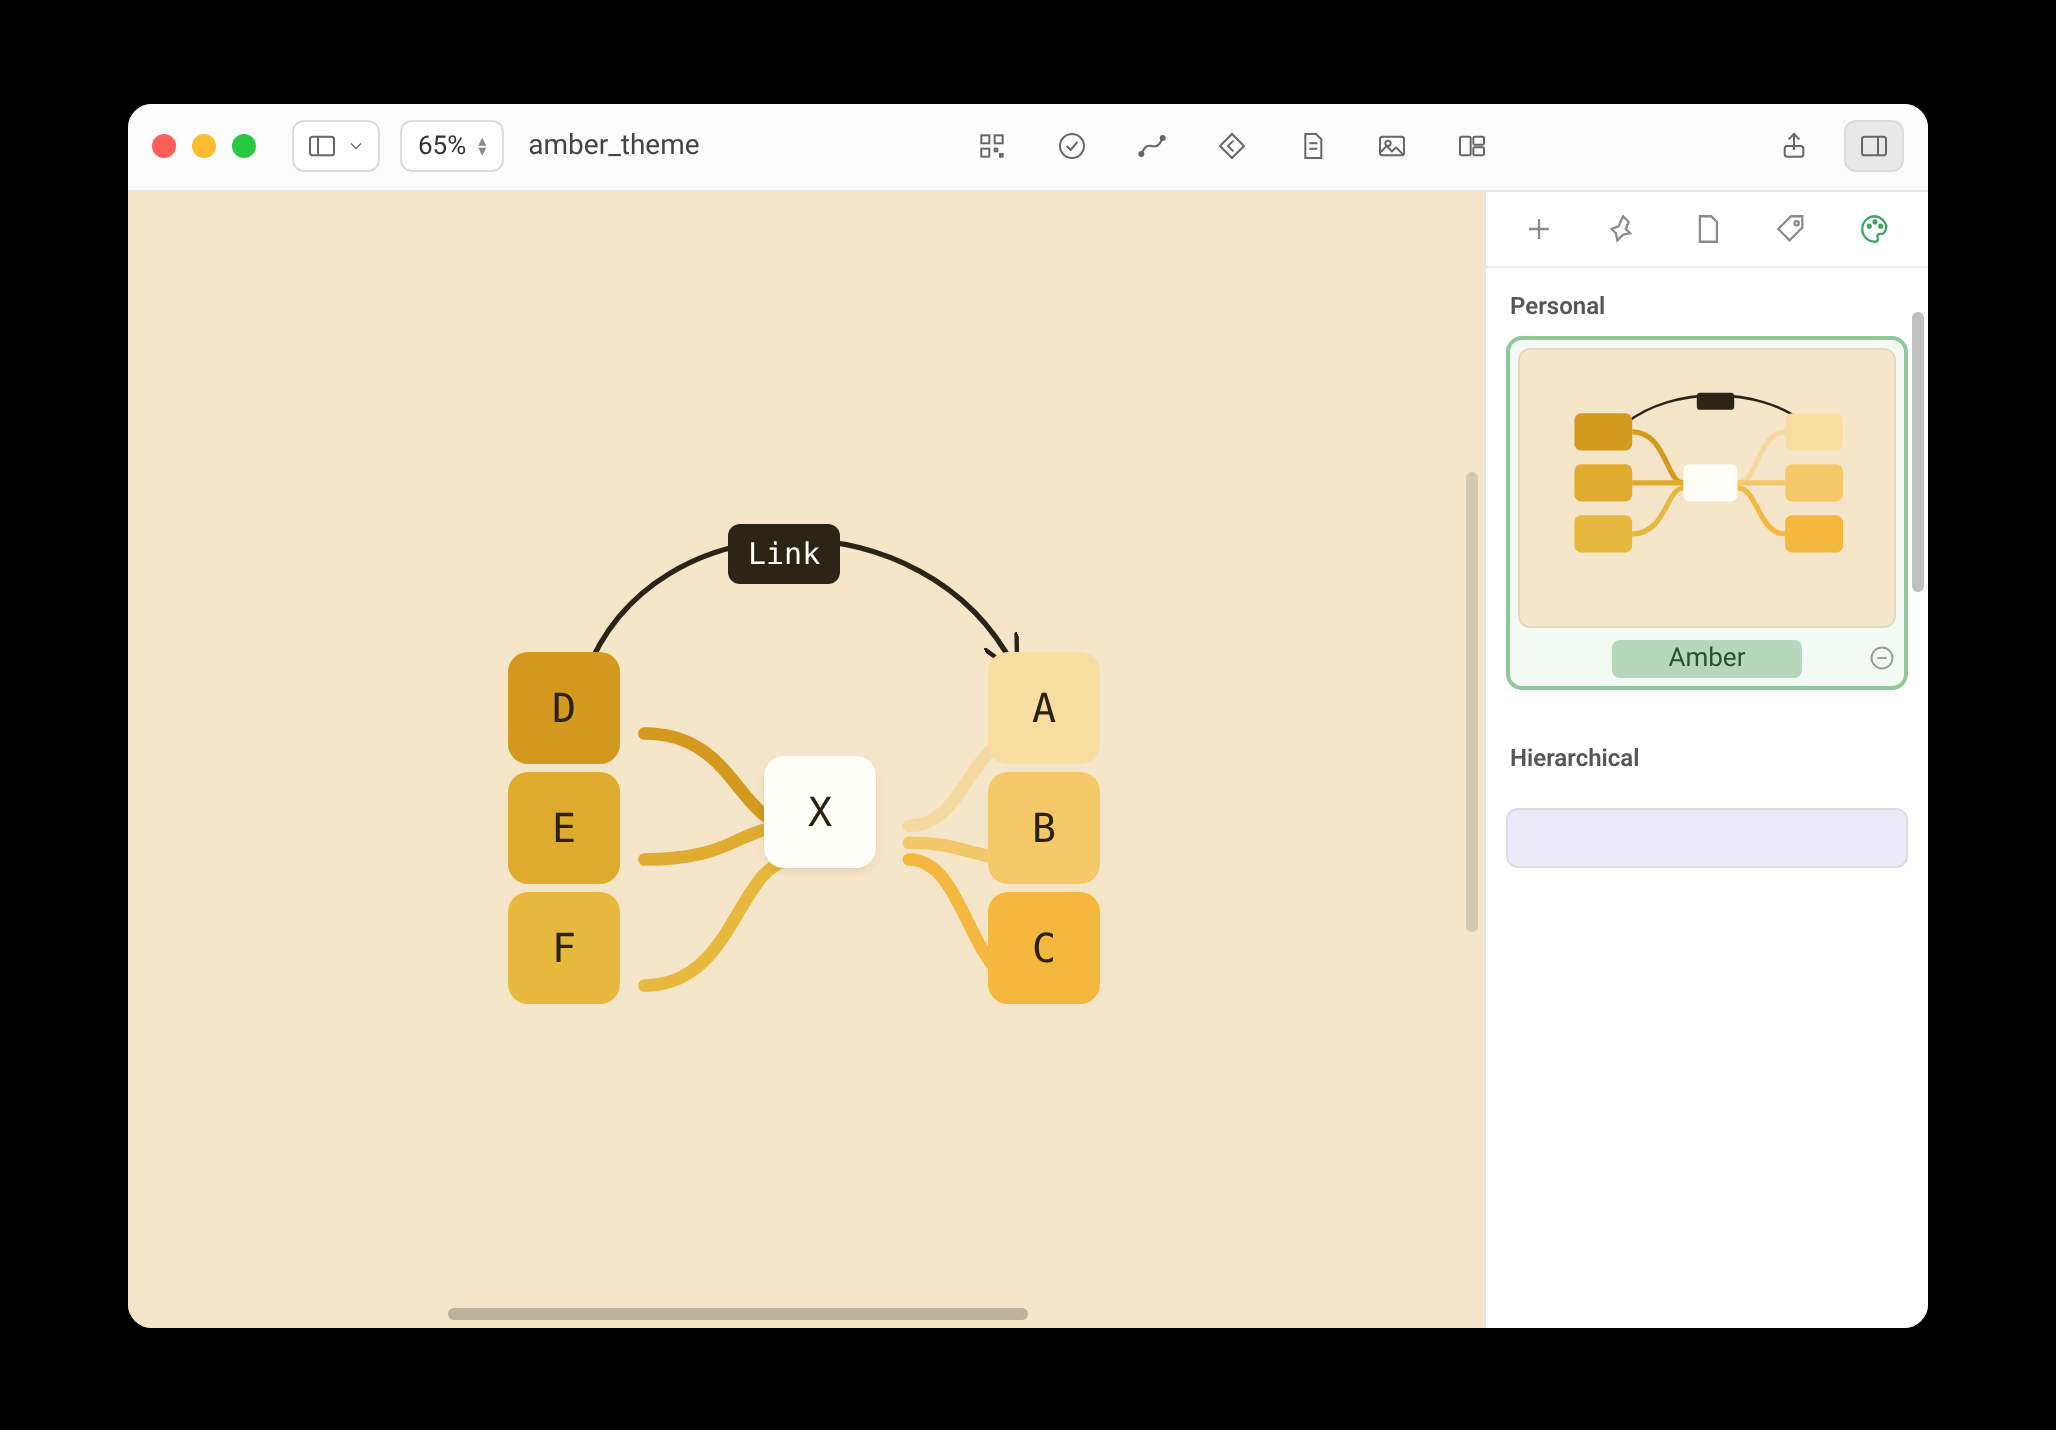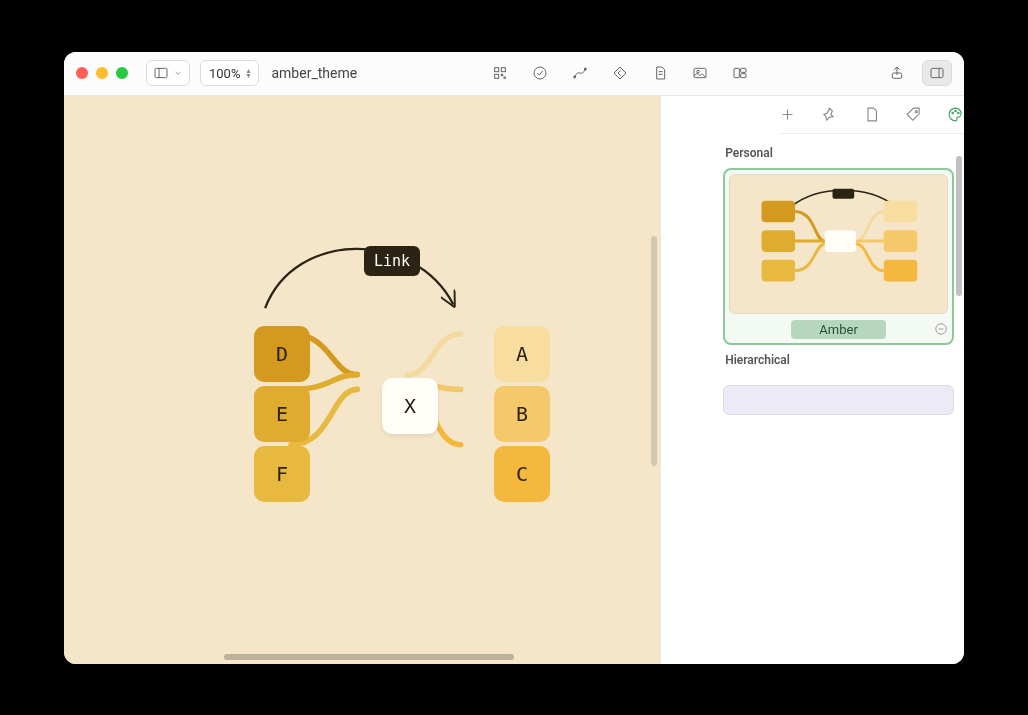--- a/index.html
+++ b/index.html
@@ -72,25 +72,24 @@
   }
   .node.center { background: #fffef8; box-shadow: 0 2px 4px rgba(0,0,0,0.08); }
   .link-label {
     position: absolute;
     background: #2b2415; color: #fffef8;
     font-family: "Menlo", monospace; font-size: 15px;
     padding: 6px 10px; border-radius: 6px;
   }
   
   .panel {
-    width: 304px; background: #ffffff;
+    width: 222px; background: #ffffff;
     border-left: 1px solid #e6e6e6;
     display: flex; flex-direction: column;
     position: relative;
-    align-items: flex-end;
   }
   .panel-tabs {
     display:flex; gap: 24px; justify-content:center; align-items:center;
     height: 38px; border-bottom: 1px solid #eee;
   }
   .panel-tabs .ptab { width:18px; height:18px; display:flex; align-items:center; justify-content:center; }
   .panel-tabs svg { width:17px; height:17px; stroke:#8a8a8a; fill:none; stroke-width:1.6; }
   .panel-tabs .ptab.active svg { stroke:#3da35d; }
   .panel-body { flex:1; overflow:auto; padding: 8px 10px 20px; }
   .sec-label { font-size: 12px; font-weight:600; color:#555; margin: 4px 2px 8px; }
@@ -149,21 +148,21 @@
       <svg viewBox="0 0 24 24">
           <rect x="3" y="5" width="18" height="14" rx="2"></rect>
           <line x1="9" y1="5" x2="9" y2="19"></line>
         </svg>
       <svg viewBox="0 0 24 24" style="width:10px;height:10px;">
           <polyline points="6 9 12 15 18 9"></polyline>
         </svg>
     </div>
 
     <div class="zoom">
-      <span>100%</span>
+      <span>65%</span>
       <div class="stepper">
           <span>▴</span>
           <span>▾</span>
         </div>
     </div>
 
     <span class="doc-title">amber_theme</span>
 
     <div class="spacer"></div>
 
@@ -248,21 +247,21 @@
 
         <path d="M 246 258 C 290 258, 290 302, 318 302" stroke="#d39a1f" stroke-width="6" fill="none" stroke-linecap="round"></path>
         <path d="M 246 318 C 290 318, 290 302, 318 302" stroke="#e0ac30" stroke-width="6" fill="none" stroke-linecap="round"></path>
         <path d="M 246 378 C 290 378, 290 318, 318 318" stroke="#e8b93f" stroke-width="6" fill="none" stroke-linecap="round"></path>
 
         <path d="M 372 302 C 400 302, 400 258, 430 258" stroke="#f4daa0" stroke-width="6" fill="none" stroke-linecap="round"></path>
         <path d="M 372 310 C 400 310, 400 318, 430 318" stroke="#f3c86a" stroke-width="6" fill="none" stroke-linecap="round"></path>
         <path d="M 372 318 C 400 318, 400 378, 430 378" stroke="#f3b83d" stroke-width="6" fill="none" stroke-linecap="round"></path>
       </svg>
 
-      <div class="link-label" style="left:300px; top:150px;">Link</div>
+      <div class="link-label" style="left:300px; top:166px;">Link</div>
 
       <div class="node center" style="left:318px; top:282px;">
         <span>X</span>
       </div>
 
       <div class="node" style="left:190px; top:230px; background:#d39a1f;">
         <span>D</span>
       </div>
       <div class="node" style="left:190px; top:290px; background:#e0ac30;">
         <span>E</span>
@@ -345,21 +344,21 @@
           <div class="theme-name-row">
             <span style="width:14px;"></span>
             <span class="theme-name-pill">Amber</span>
             <svg class="minus-circle" viewBox="0 0 24 24" stroke="#999" fill="none" stroke-width="1.6">
                 <circle cx="12" cy="12" r="9"></circle>
                 <line x1="8" y1="12" x2="16" y2="12"></line>
               </svg>
           </div>
         </div>
 
-        <div class="sec-label" style="margin-top:8px;">Hierarchical</div>
+        <div class="sec-label" style="margin-top:27px;">Hierarchical</div>
 
 
         <div class="peek"></div>
       </div>
 
       <div class="vbar"></div>
     </div>
 
   </div>
 </div>

